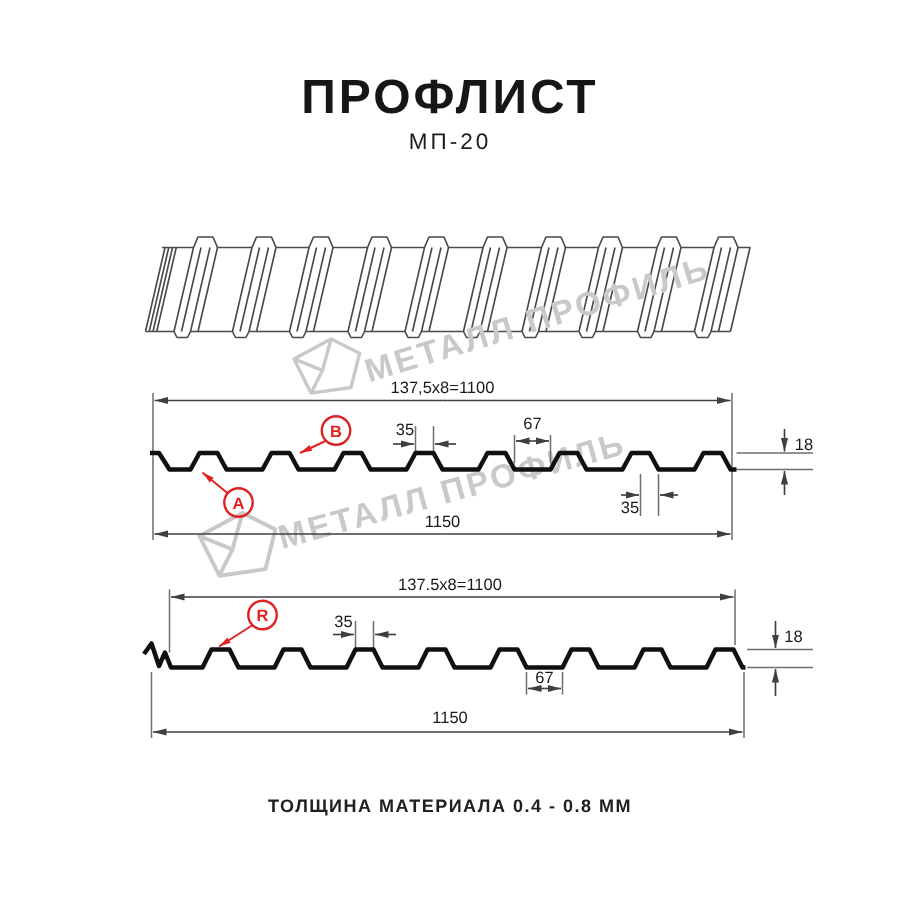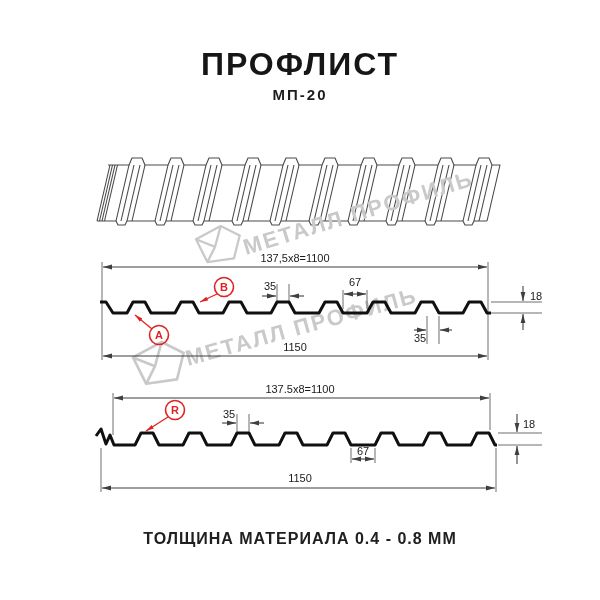--- a/index.html
+++ b/index.html
@@ -5,23 +5,23 @@
   :root{
     --accent:#e02222; --line:#3f3f3f; --aux:#6e6e6e;
     --profile:#101010; --watermark:#c9c9c9; --ink:#161616;
   }
   html,body{margin:0;padding:0;background:#fff;}
   .canvas{position:relative;width:544px;height:600px;background:#fff;overflow:hidden;
           font-family:"Liberation Sans",sans-serif;}
   .title{position:absolute;top:46px;left:0;width:600px;text-align:center;
          font-size:32px;font-weight:bold;letter-spacing:2px;color:var(--ink);margin:0;}
   .subtitle{position:absolute;top:86px;left:0;width:600px;text-align:center;
-         font-size:15px;font-weight:700;letter-spacing:2px;color:#1d1d1d;}
+         font-size:15px;font-weight:400;letter-spacing:2px;color:#1d1d1d;}
   .footer{position:absolute;top:530px;left:0;width:600px;text-align:center;
-         font-size:16px;font-weight:600;letter-spacing:1px;color:#202020;}
+         font-size:12px;font-weight:600;letter-spacing:1px;color:#202020;}
   svg.draw{position:absolute;left:0;top:0;}
   .t3d{stroke:#4a4a4a;stroke-width:1.1;fill:none;stroke-linejoin:round;}
   .aux{stroke:var(--aux);stroke-width:1;fill:none;}
   .arr{stroke:var(--line);stroke-width:1.1;fill:none;marker-end:url(#mA);}
   .profile{stroke:var(--profile);stroke-width:3;fill:none;stroke-linejoin:round;}
   .wm{stroke:var(--watermark);stroke-width:2.4;fill:none;stroke-linejoin:round;}
   .wmt{fill:var(--watermark);font-size:22px;font-weight:bold;letter-spacing:2px;}
   .dimt{fill:#1a1a1a;font-size:11px;}
   .redl{stroke:var(--accent);stroke-width:1.3;fill:none;marker-end:url(#mR);}
   .redc{stroke:var(--accent);stroke-width:1.6;fill:none;}

